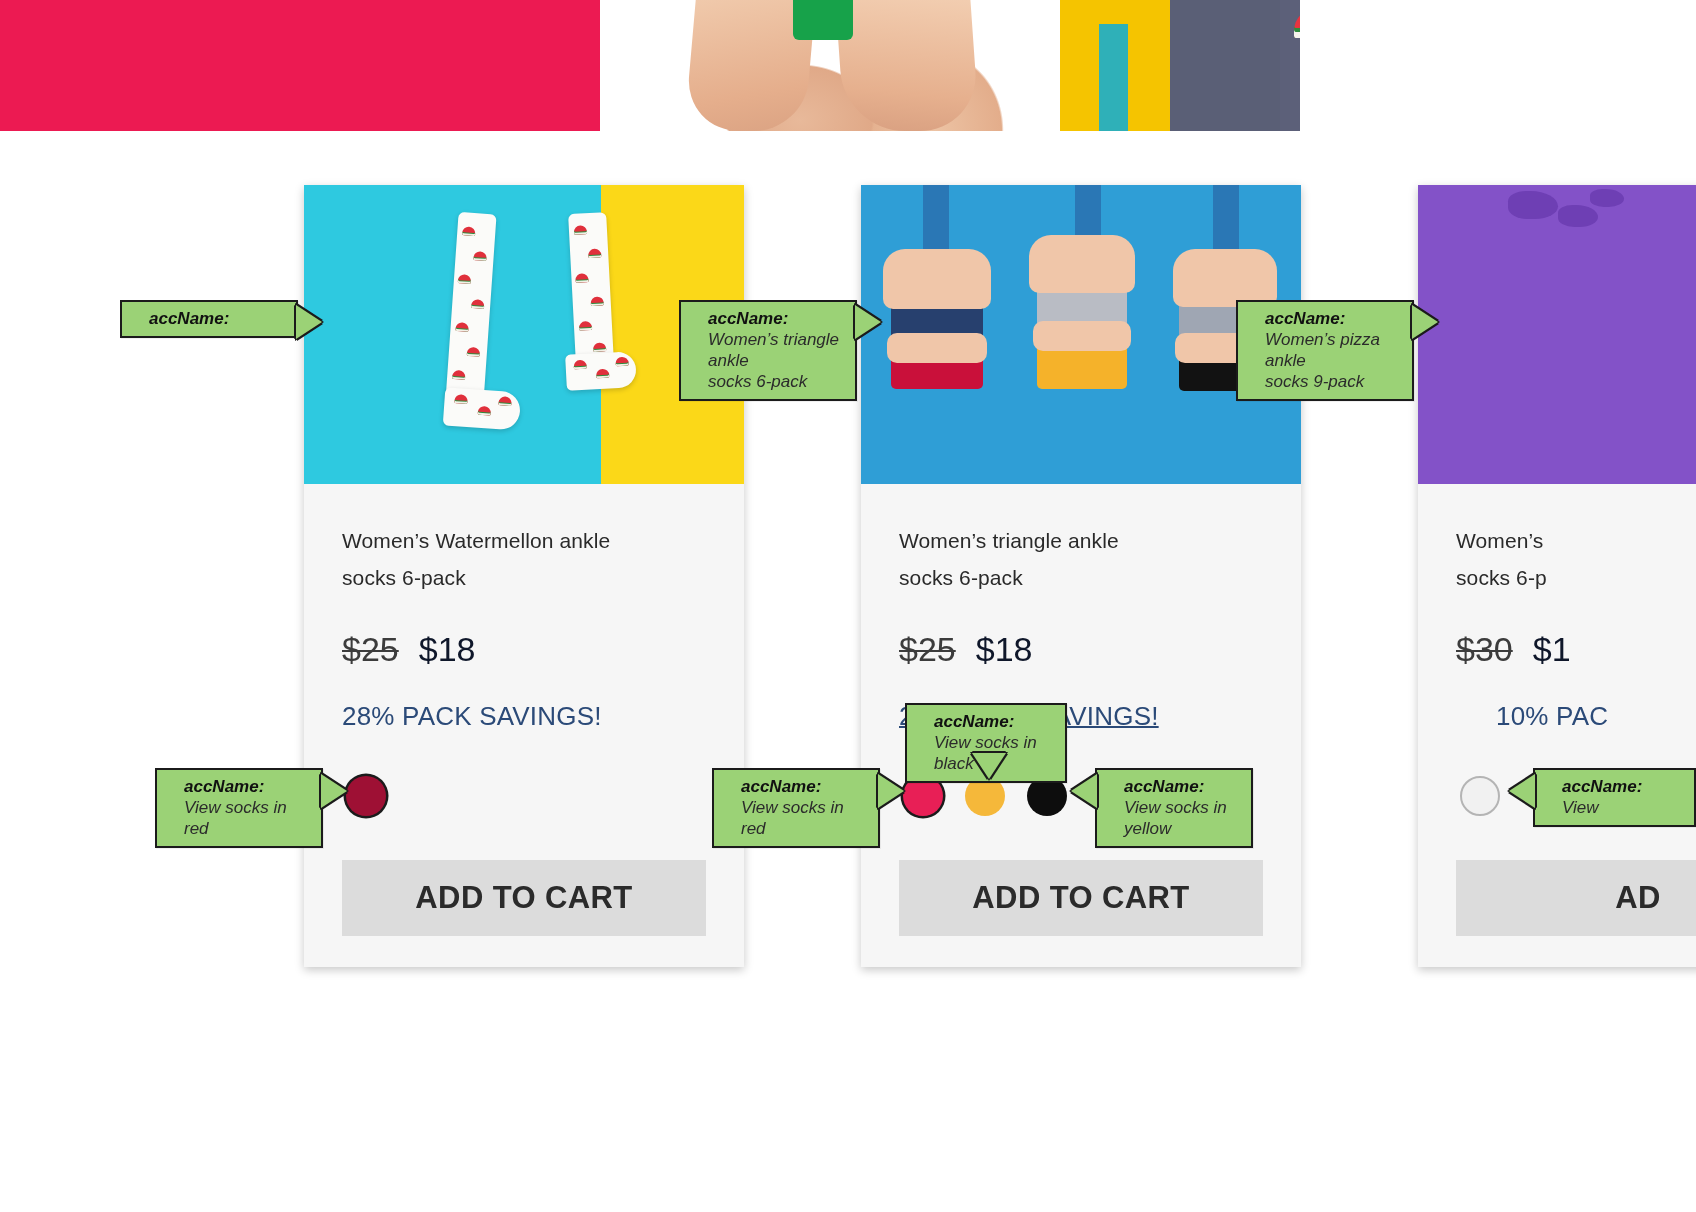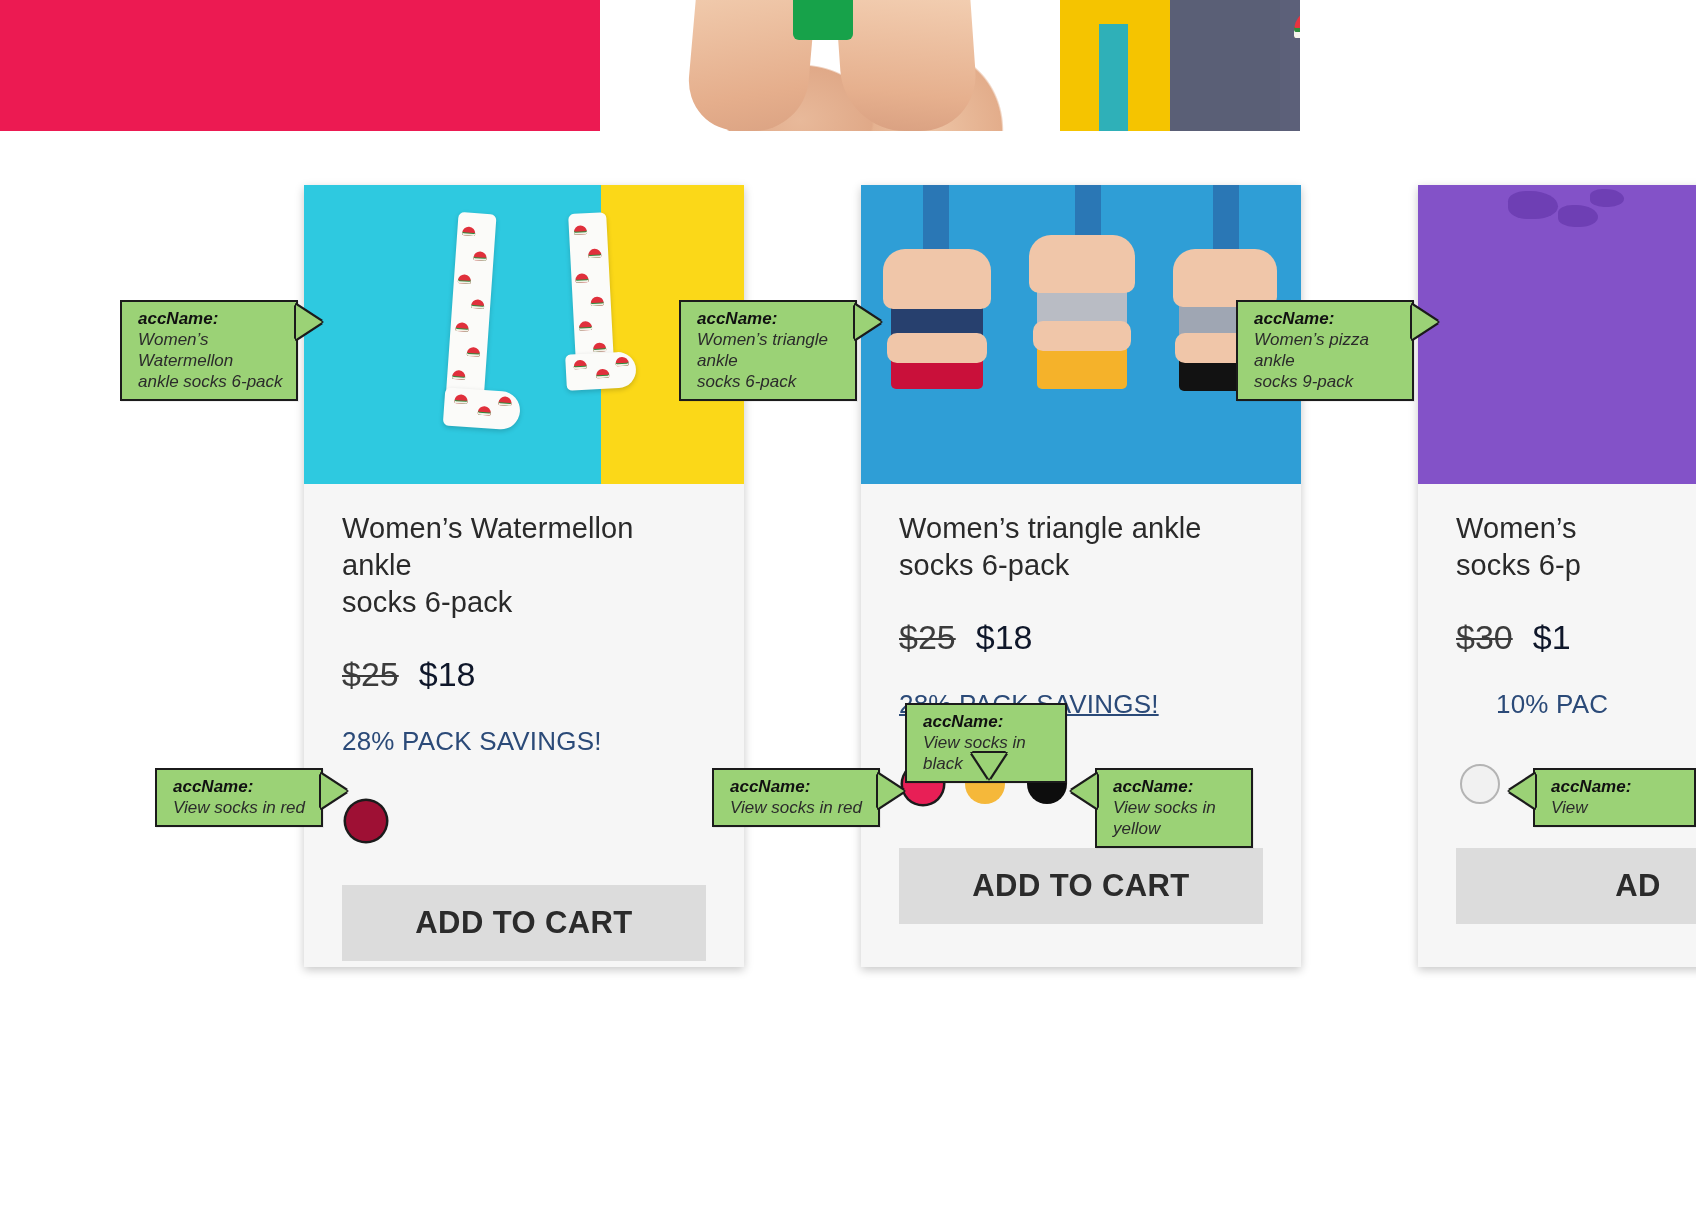--- a/index.html
+++ b/index.html
@@ -114,23 +114,23 @@
   .img2 .strap { position:absolute; top:0; width:26px; height:110px; background:#2a77b5; }
   .hand { position:absolute; background:#f0c6a9; border-radius:18px; }
   .sockbundle { position:absolute; border-radius:5px; }
 
   
   .img3 { position:absolute; inset:0; background:#8352c8; }
   .img3 .spot { position:absolute; background:#6e3fb4; border-radius:40% 60% 50% 45%; }
 
   .card-body { padding:26px 38px 0 38px; }
   .ptitle {
-    font-size:29px; line-height:37px; color:#2a2a2a;
+    font-size:21px; line-height:37px; color:#2a2a2a;
     font-weight:400; letter-spacing:0.1px;
-    margin:0 0 34px 0; white-space:pre-line;
+    margin:12px 0 34px 0; white-space:pre-line;
   }
   .price-row { display:flex; align-items:baseline; gap:20px; margin:0 0 32px 0; }
   .price-old {
     font-size:34px; color:#3c3c3c; text-decoration:line-through;
     text-decoration-thickness:2px;
   }
   .price-new { font-size:34px; color:#0f172a; }
   .savings {
     font-size:26px; color:#2b4a78; letter-spacing:0.2px;
     display:inline-block; margin:0 0 42px 0;
@@ -152,21 +152,21 @@
     font-size:31px; font-weight:700; color:#2b2b2b;
     letter-spacing:0.4px; cursor:pointer;
   }
 
   
   .callout {
     position:absolute;
     background:#9bd островcf;
     background:#9bd276;
     border:2.5px solid #1b1b1b;
-    padding:6px 10px 7px 16px;
+    padding:6px 10px 7px 27px;
     font-size:17px;
     line-height:21px;
     color:#2b2b2b;
     font-style:italic;
     z-index:40;
     box-shadow:1px 1px 0 rgba(0,0,0,0.06);
   }
   .callout b { font-style:italic; font-weight:700; color:#111; }
   .callout .txt { display:block; white-space:pre-line; }
 
@@ -329,22 +329,20 @@
         <span class="swatch outline" style="background:#f1f1f1;"></span>
       </div>
       <button class="add-cart">AD</button>
     </div>
   </div>
 
 </div>
 
 <div class="callout" style="left:120px; top:300px; width:178px;">
   <b>accName:</b>
-  <span class="txt">Women’s Watermellon
-ankle socks 6-pack</span>
 </div>
 <div class="arrow arrow-r" style="left:296px; top:305px;"></div>
 
 <div class="callout" style="left:679px; top:300px; width:178px;">
   <b>accName:</b>
   <span class="txt">Women’s triangle ankle
 socks 6-pack</span>
 </div>
 <div class="arrow arrow-r" style="left:855px; top:305px;"></div>
 

